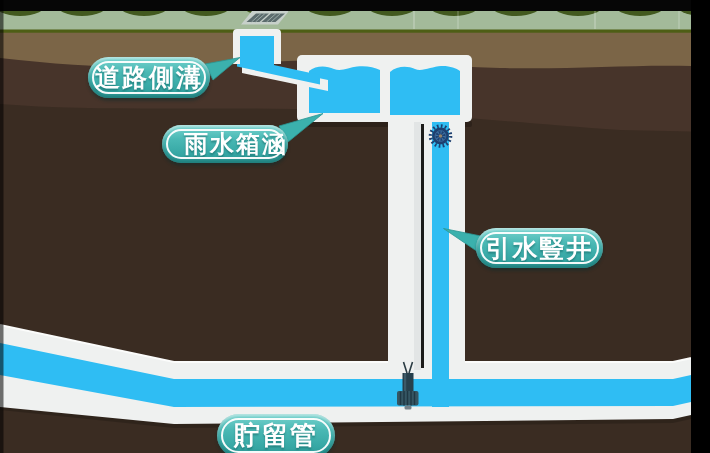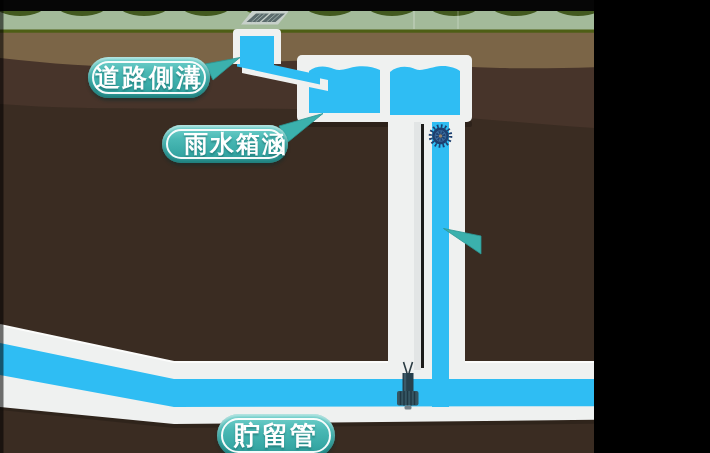--- a/index.html
+++ b/index.html
@@ -1,19 +1,20 @@
 <!DOCTYPE html>
 <html><head>
 <meta charset="utf-8">
 <style>
   html,body{margin:0;padding:0;background:#000;}
   .stage{
-    position:relative;width:594px;height:453px;overflow:hidden;
+    position:relative;width:670px;height:453px;overflow:hidden;
     background:#6d28d9;
     font-family:"Liberation Sans","DejaVu Sans",sans-serif;
+    padding-left:21px;
   }
   .scene-svg{position:absolute;left:0;top:0;width:710px;height:453px;display:block;}
   .bubble{
     position:absolute;z-index:5;
     display:flex;align-items:center;justify-content:center;
     border-radius:999px;
     background:linear-gradient(180deg,#77d3ce 0%,#49b8b4 38%,#38a9a6 72%,#2f9c99 100%);
     box-shadow:0 3px 3px rgba(15,45,45,.45),
                inset 0 -3px 4px rgba(16,98,96,.55),
                inset 0 2px 3px rgba(255,255,255,.55);
@@ -136,17 +137,20 @@
     <rect x="0" y="0" width="710" height="11" fill="#060606"></rect>
     <rect x="0" y="0" width="3.5" height="453" fill="#000000" opacity="0.55"></rect>
   </svg>
 
   <div class="bubble b1">
     <span>道路側溝</span>
   </div>
   <div class="bubble b2">
     <span>雨水箱涵</span>
   </div>
+  <div class="bubble b3">
+    <span>引水豎井</span>
+  </div>
   <div class="bubble b4">
     <span>貯留管</span>
   </div>
 
 </div>
 
 </body></html>

